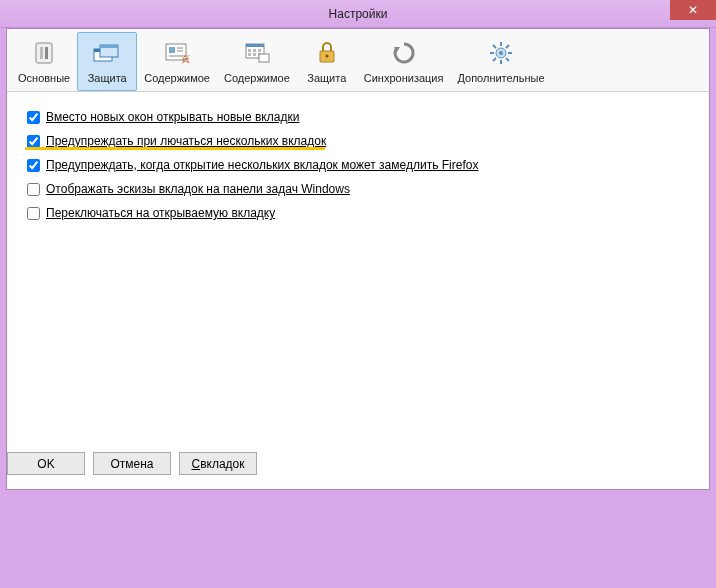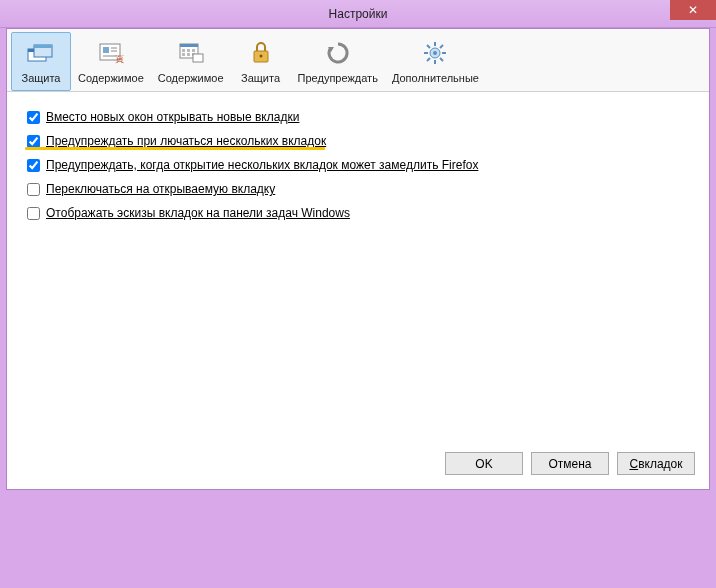--- a/index.html
+++ b/index.html
@@ -115,21 +115,21 @@
     left: -2px;
     right: 0;
     bottom: -2px;
     height: 3px;
     background: #f5c300;
     border-radius: 1px;
     width: 300px;
   }
   .button-bar {
     display: flex;
-    justify-content: flex-end;
+    justify-content: flex-start;
     gap: 8px;
     padding: 10px 14px 14px 0;
     background: #fff;
   }
   .btn {
     min-width: 78px;
     height: 23px;
     background: #eaeaea;
     border: 1px solid #aaa;
     font-size: 12px;
@@ -146,20 +146,30 @@
   <div class="titlebar">
     <span class="titlebar-title">Настройки</span>
     <div class="close-btn">
       <span>✕</span>
     </div>
   </div>
 
   <div class="content-wrap">
     <div class="toolbar">
 
+      <div class="tool-item">
+        <div class="icon-box">
+          <svg width="28" height="28" viewBox="0 0 28 28">
+            <rect x="6" y="4" width="16" height="20" rx="2" fill="#f0f0f0" stroke="#888"></rect>
+            <rect x="10" y="8" width="3" height="12" fill="#bbb"></rect>
+            <rect x="15" y="8" width="3" height="12" fill="#888"></rect>
+          </svg>
+        </div>
+        <span class="tool-label">Основные</span>
+      </div>
 
       <div class="tool-item active">
         <div class="icon-box">
           <svg width="30" height="28" viewBox="0 0 30 28">
             <rect x="2" y="10" width="18" height="12" fill="#fff" stroke="#3a7ab8"></rect>
             <rect x="2" y="10" width="18" height="3" fill="#3a7ab8"></rect>
             <rect x="8" y="6" width="18" height="12" fill="#cfe5f5" stroke="#3a7ab8"></rect>
             <rect x="8" y="6" width="18" height="3" fill="#6aa8d8"></rect>
           </svg>
         </div>
@@ -209,21 +219,21 @@
         <span class="tool-label">Защита</span>
       </div>
 
       <div class="tool-item">
         <div class="icon-box">
           <svg width="28" height="28" viewBox="0 0 28 28">
             <path d="M14 5 a9 9 0 1 1 -8 5" fill="none" stroke="#888" stroke-width="3"></path>
             <polygon points="4,8 10,8 7,13" fill="#888"></polygon>
           </svg>
         </div>
-        <span class="tool-label">Предупреждать</span>
+        <span class="tool-label">Синхронизация</span>
       </div>
 
       <div class="tool-item">
         <div class="icon-box">
           <svg width="28" height="28" viewBox="0 0 28 28">
             <circle cx="14" cy="14" r="5" fill="#c8e0f0" stroke="#5a8fc0"></circle>
             <g stroke="#5a8fc0" stroke-width="2">
               <line x1="14" y1="3" x2="14" y2="7"></line>
                 <line x1="14" y1="21" x2="14" y2="25"></line>
               <line x1="3" y1="14" x2="7" y2="14"></line>
@@ -251,25 +261,25 @@
             <input type="checkbox" checked="" style="">
             <label>Предупреждать при лючаться нескольких вкладок</label>
             <div class="highlight"></div>
           </div>
           <div class="check-row">
             <input type="checkbox" checked="" style="">
             <label>Предупреждать, когда открытие нескольких вкладок может замедлить Firefox</label>
           </div>
           <div class="check-row">
             <input type="checkbox" style="">
+            <label>Ото<span class="underline-char">б</span>ражать эскизы вкладок на панели задач Windows</label>
+          </div>
+          <div class="check-row">
+            <input type="checkbox" style="">
             <label>Пере<span class="underline-char">к</span>лючаться на открываемую вкладку</label>
-          </div>
-          <div class="check-row">
-            <input type="checkbox" style="">
-            <label>Ото<span class="underline-char">б</span>ражать эскизы вкладок на панели задач Windows</label>
           </div>
         </div>
     </div>
 
     <div class="button-bar">
       <button class="btn">OK</button>
       <button class="btn">Отмена</button>
       <button class="btn"><span class="underline-char">С</span><span>вкладок</span></button>
     </div>
   </div>

